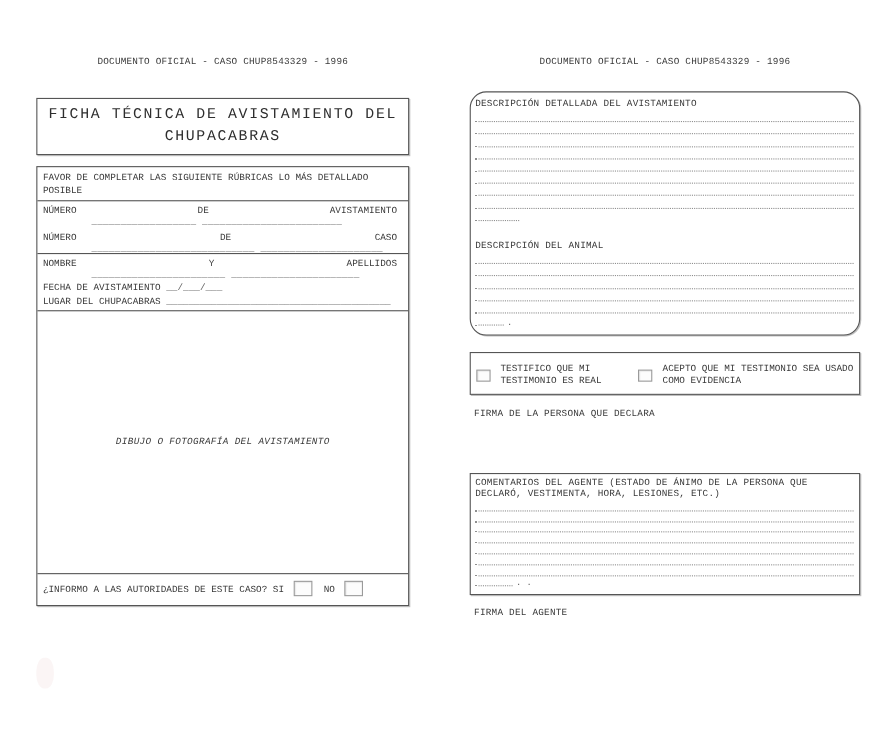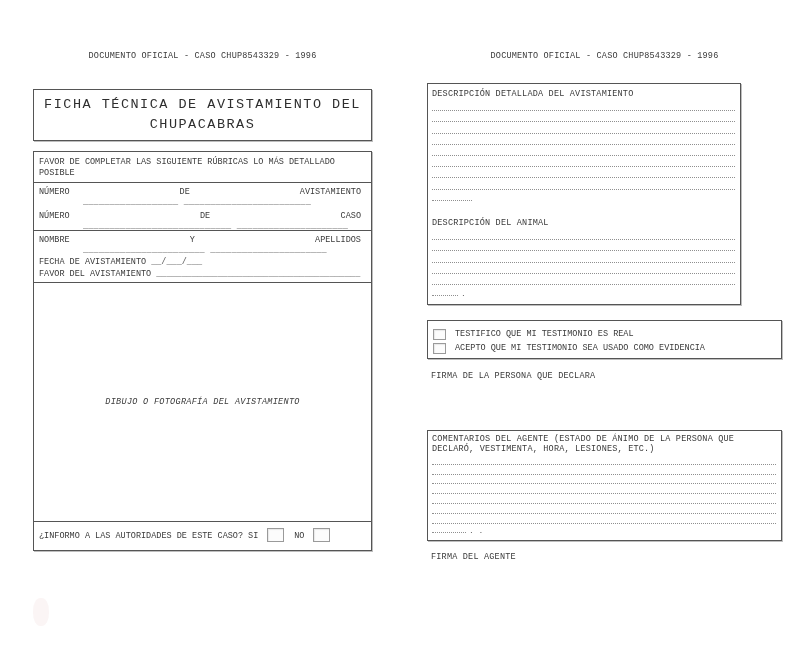--- a/index.html
+++ b/index.html
@@ -55,23 +55,23 @@
     background:#fcfcfc; box-shadow:inset 1px 1px 1px rgba(0,0,0,.08);
   }
   .cb.big   { width:17px; height:14px; margin-top:-3px; }
   .cb.small { width:13px; height:11px; flex:0 0 auto; }
   .s5 .yes-lbl { margin-left:5px; }
   .s5 .cb1 { margin-left:9px; }
   .s5 .no-lbl { margin-left:10px; }
   .s5 .cb2 { margin-left:9px; }
 
   
-  .box1 { left:427px; top:83px;  width:314px; height:222px; padding:5px 5px 0 4px; }
+  .box1 { left:427px; top:83px;  width:355px; height:222px; padding:5px 5px 0 4px;border-radius:15px; }
   .box2 { left:427px; top:320px; width:355px; height:39px; padding:3px 5px 0 5px;
-          display:flex; flex-direction:column; justify-content:center; gap:3px; }
+          display:flex; flex-direction:row; justify-content:center; gap:3px; }
   .box3 { left:427px; top:430px; width:355px; height:111px; padding:4px 5px 0 4px; }
 
   .blabel { font-size:8.5px; line-height:10px; letter-spacing:.2px; }
   .blabel .ln { display:block; }
   .blabel.second { margin-top:17px; }
   .box3 .blabel { line-height:9.5px; }
 
   .rules { margin-top:1px; }
   .rule  { border-bottom:1px dotted var(--rule,#8f8f8f); }
   .rule-row { display:flex; align-items:flex-end; gap:3px; }
@@ -128,21 +128,21 @@
         <span>NOMBRE</span>
         <span>Y</span>
         <span>APELLIDOS</span>
       </div>
       <div class="ufill">_______________________ ______________________</div>
       <div class="inrow">
         <span>FECHA DE AVISTAMIENTO</span>
         <span class="val">__/___/___</span>
       </div>
       <div class="inrow">
-        <span>FAVOR DEL AVISTAMIENTO</span>
+        <span>LUGAR DEL CHUPACABRAS</span>
         <span class="val">________________________________________</span>
       </div>
     </div>
 
     <div class="sec s4">
       <span class="center-label">DIBUJO O FOTOGRAFÍA DEL AVISTAMIENTO</span>
     </div>
 
     <div class="sec s5">
       <span>¿INFORMO A LAS AUTORIDADES DE ESTE CASO?</span>

